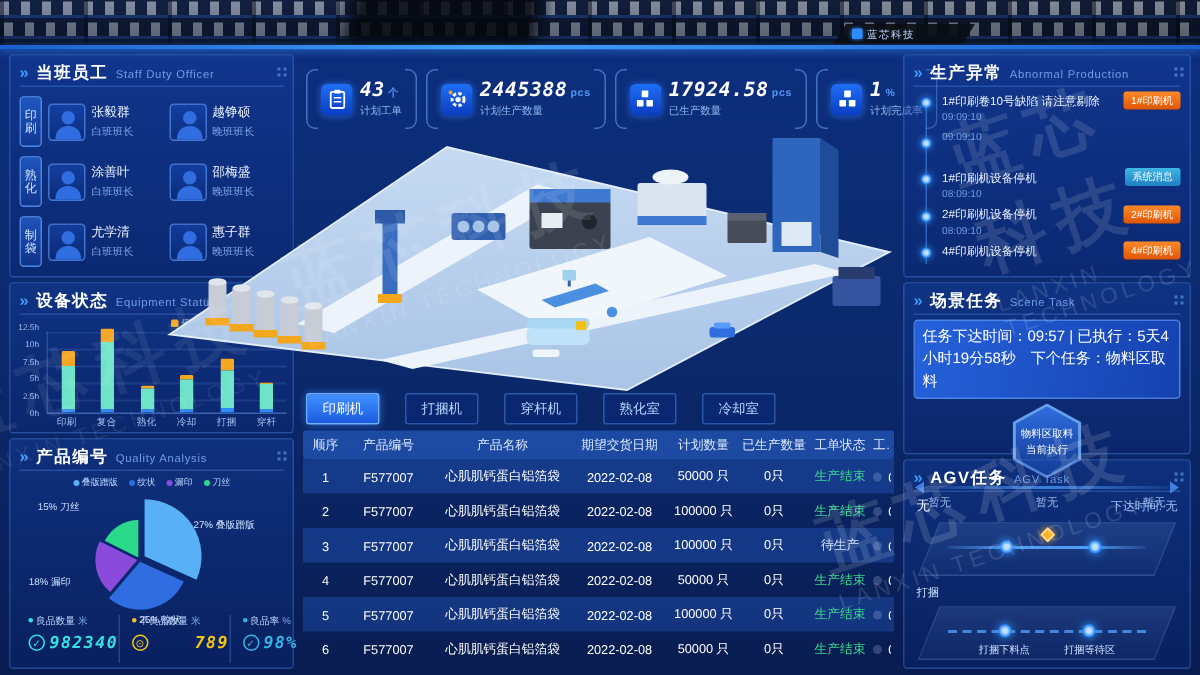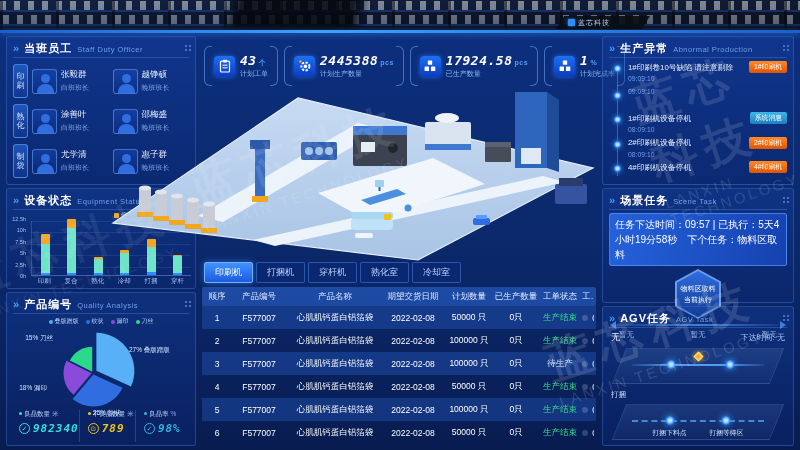--- a/index.html
+++ b/index.html
@@ -89,21 +89,21 @@
   .kpi::after{right:0;border-left:none;border-radius:0 6px 6px 0;}
   .kpi-icon{width:21px;height:21px;border-radius:4px;flex:0 0 auto;display:flex;align-items:center;justify-content:center;
     background:linear-gradient(180deg,#1e6ff5,#0a3cc0);box-shadow:0 0 5px rgba(47,124,246,.7);}
   .kpi-main{display:flex;flex-direction:column;min-width:0;}
   .kpi-num{font-family:"DejaVu Sans Mono",monospace;font-style:italic;font-weight:bold;font-size:13px;letter-spacing:.5px;white-space:nowrap;}
   .kpi-unit{font-size:7px;color:#4f9cf5;margin-left:2px;font-style:normal;font-family:"Liberation Sans",sans-serif;}
   .kpi-lab{font-size:7px;color:#8fb6f0;margin-top:1px;white-space:nowrap;}
   
   .floor3d{position:absolute;left:103px;top:88px;width:500px;height:176px;z-index:2;}
   
-  .tabs{position:absolute;left:204px;top:262px;width:392px;display:flex;gap:3px;z-index:3;}
+  .tabs{position:absolute;left:204px;top:262px;width:392px;display:flex;gap:17px;z-index:3;}
   .tab{padding:3px 10px;font-size:9px;color:#bcd6ff;border:1px solid rgba(85,145,245,.45);border-radius:2px;
     background:rgba(10,40,120,.6);cursor:pointer;white-space:nowrap;}
   .tab.active{background:linear-gradient(180deg,#4292ff,#1b5be0);color:#fff;border-color:#6fb0ff;box-shadow:0 0 6px rgba(63,140,255,.6);}
   
   .table-wrap{position:absolute;left:202px;top:287px;width:394px;height:160px;font-size:8.5px;z-index:2;}
   .trow{display:grid;grid-template-columns:26px 58px 94px 62px 50px 44px 44px 1fr;align-items:center;height:23px;padding:0 2px;}
   .t-head .trow{height:19px;background:rgba(47,109,224,.5);color:#dce9ff;border-radius:2px;}
   .trow span{overflow:hidden;text-overflow:ellipsis;white-space:nowrap;text-align:center;}
   #t-body .trow:nth-child(odd){background:rgba(47,109,224,.30);}
   .st-done{color:#35d98b;}
@@ -374,21 +374,21 @@
           <div class="q-lab"><span class="q-dot" style="background: rgb(53, 224, 224);"></span><span>良品数量</span><span class="u">米</span></div>
           <div class="q-valrow">
             <span class="q-ico" style="color: rgb(53, 224, 224); border-color: rgb(53, 224, 224);">✓</span>
             <span class="q-val" style="color: rgb(53, 224, 224);">982340</span>
           </div>
         </div>
         <div class="q-cell">
           <div class="q-lab"><span class="q-dot" style="background: rgb(240, 196, 25);"></span><span>不良品数量</span><span class="u">米</span></div>
           <div class="q-valrow">
             <span class="q-ico" style="color: rgb(240, 196, 25); border-color: rgb(240, 196, 25);">⊙</span>
-            <span class="q-val" style="color: rgb(240, 196, 25);">789</span>
+            <span class="q-val" style="color: rgb(240, 196, 25); margin-left: 28px;">789</span>
           </div>
         </div>
         <div class="q-cell">
           <div class="q-lab"><span class="q-dot" style="background: rgb(53, 180, 224);"></span><span>良品率</span><span class="u">%</span></div>
           <div class="q-valrow">
             <span class="q-ico" style="color: rgb(53, 180, 224); border-color: rgb(53, 180, 224);">✓</span>
             <span class="q-val" style="color: rgb(53, 180, 224);">98%</span>
           </div>
         </div>
       </div>

